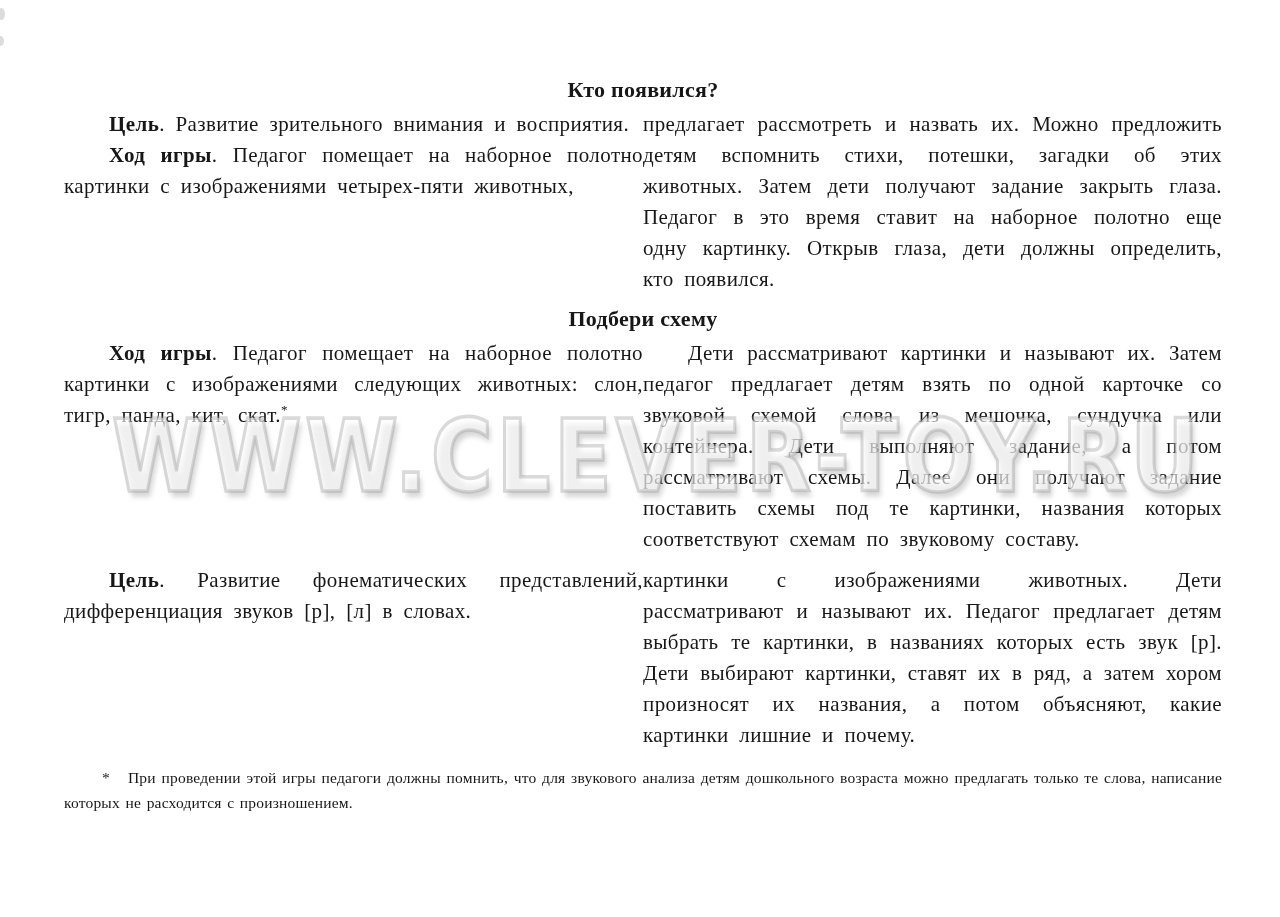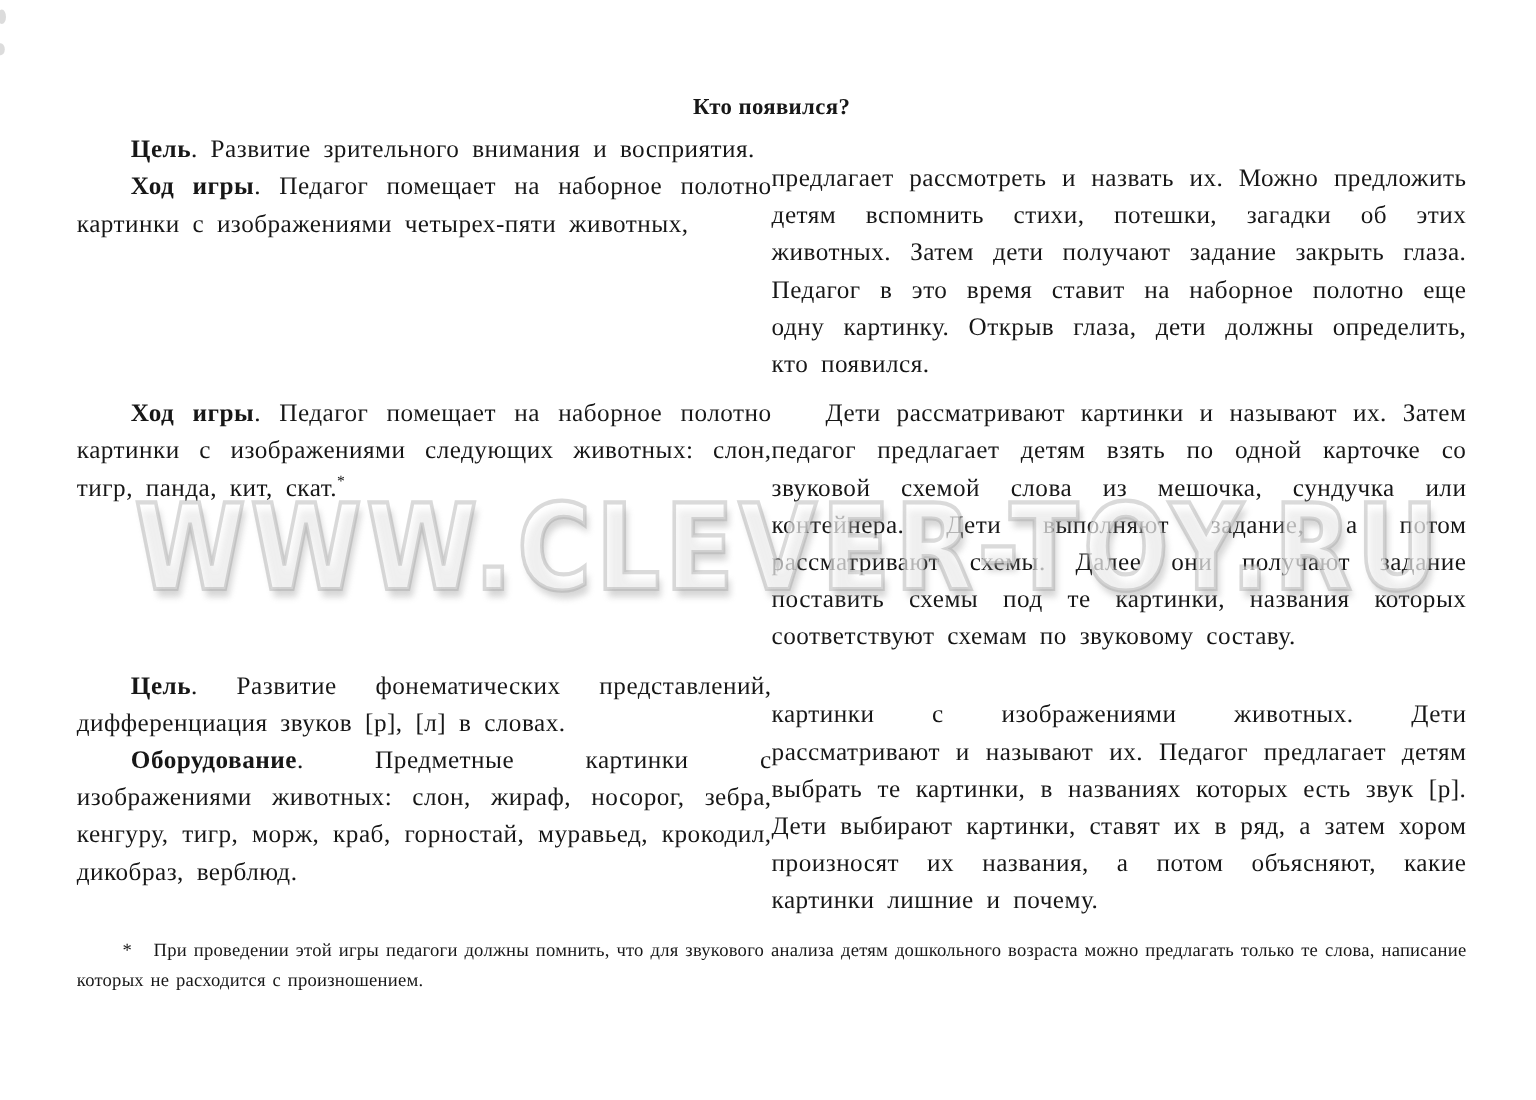--- a/index.html
+++ b/index.html
@@ -29,42 +29,42 @@
   .content {
     position: absolute;
     left: 64px;
     top: 76px;
     width: 1158px;
   }
   section { margin: 0; }
   .section-title {
     margin: 0 0 5px 0;
     text-align: center;
-    font-size: 19px;
+    font-size: 22px;
     font-weight: bold;
     line-height: 28px;
     letter-spacing: 0.3px;
   }
   .columns {
     display: flex;
     margin-bottom: 10px;
   }
   .col {
     flex: 1 1 0;
     text-align: justify;
     font-size: 21px;
     line-height: 31px;
     letter-spacing: 0.4px;
     word-spacing: 5px;
   }
   .col p {
     margin: 0;
     text-indent: 45px;
   }
-  .col p.cont { text-indent: 0; margin-top: 24px; }
+  .col p.cont { text-indent: 0; }
   .lead { font-weight: bold; }
   sup.fn-ref {
     font-size: 13px;
     line-height: 0;
   }
 
   .footnote {
     margin-top: 14px;
     font-size: 15.5px;
     line-height: 25px;
@@ -115,35 +115,35 @@
           <p><span class="lead">Цель</span><span>. Развитие зрительного внимания и восприятия.</span></p>
           <p><span class="lead">Ход игры</span><span>. Педагог помещает на наборное полотно картинки с изображениями четырех-пяти животных,</span></p>
         </div>
         <div class="col">
           <p class="cont"><span>предлагает рассмотреть и назвать их. Можно предложить детям вспомнить стихи, потешки, загадки об этих животных. Затем дети получают задание закрыть глаза. Педагог в это время ставит на наборное полотно еще одну картинку. Открыв глаза, дети должны определить, кто появился.</span></p>
         </div>
       </div>
     </section>
 
     <section>
+      <h2 class="section-title">Подбери схему</h2>
       <div class="columns">
         <div class="col">
           <p><span class="lead">Ход игры</span><span>. Педагог помещает на наборное полотно картинки с изображениями следующих животных: слон, тигр, панда, кит, скат.</span><sup class="fn-ref">*</sup></p>
         </div>
         <div class="col">
           <p><span>Дети рассматривают картинки и называют их. Затем педагог предлагает детям взять по одной карточке со звуковой схемой слова из мешочка, сундучка или контейнера. Дети выполняют задание, а потом рассматривают схемы. Далее они получают задание поставить схемы под те картинки, названия которых соответствуют схемам по звуковому составу.</span></p>
         </div>
       </div>
     </section>
 
     <section>
       <div class="columns">
         <div class="col">
           <p><span class="lead">Цель</span><span>. Развитие фонематических представлений, дифференциация звуков [р], [л] в словах.</span></p>
-          <p><span class="lead">Оборудование</span><span>. Предметные картинки с изображениями животных: слон, жираф, носорог, зебра, кенгуру, тигр, морж, краб, горностай, муравьед, крокодил, дикобраз, верблюд.</span></p>
         </div>
         <div class="col">
           <p class="cont"><span>картинки с изображениями животных. Дети рассматривают и называют их. Педагог предлагает детям выбрать те картинки, в названиях которых есть звук [р]. Дети выбирают картинки, ставят их в ряд, а затем хором произносят их названия, а потом объясняют, какие картинки лишние и почему.</span></p>
         </div>
       </div>
     </section>
 
     <div class="footnote">
       <span class="fn-marker">*</span><span>При проведении этой игры педагоги должны помнить, что для звукового анализа детям дошкольного возраста можно предлагать только те слова, написание которых не расходится с произношением.</span>
     </div>

